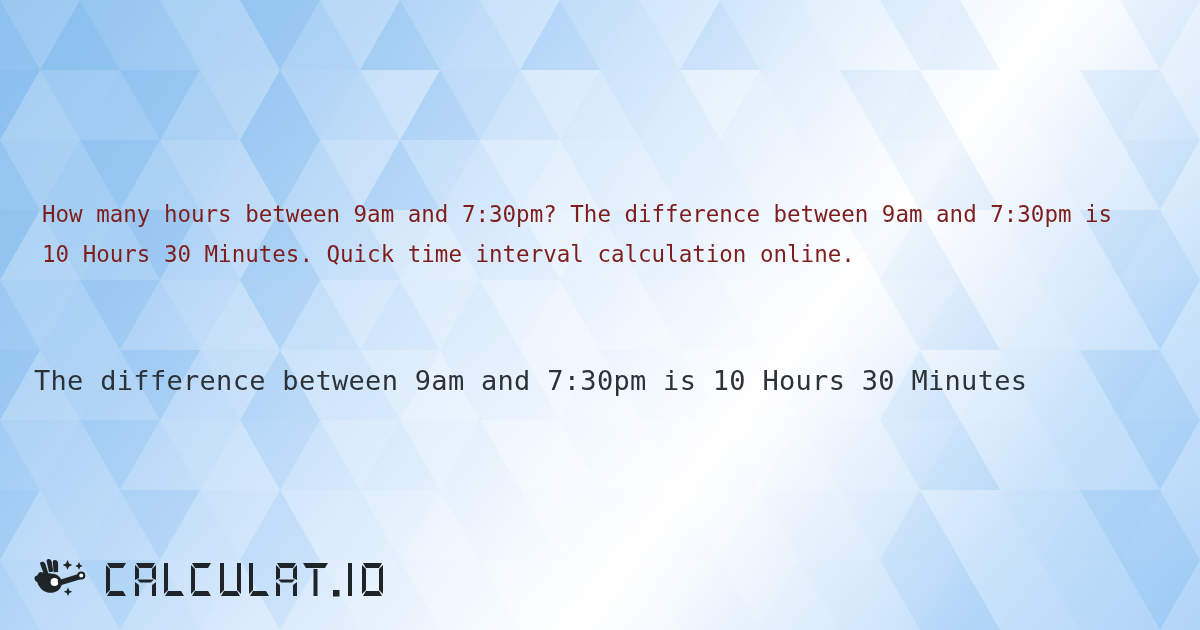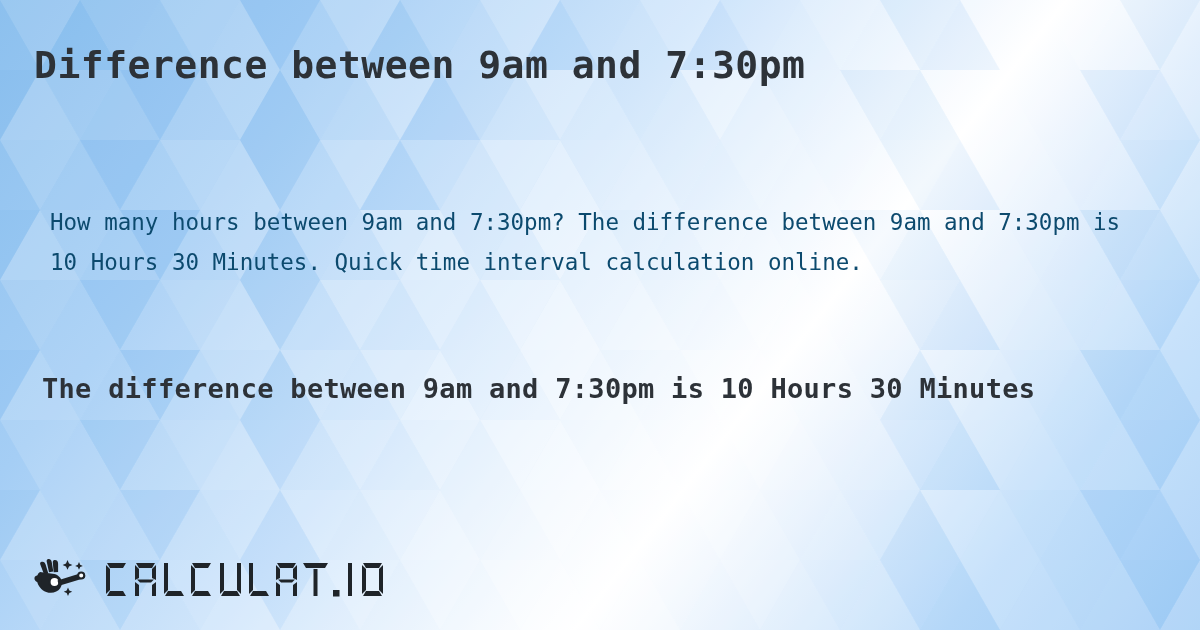--- a/index.html
+++ b/index.html
@@ -52,36 +52,36 @@
     letter-spacing: 0.5px;
     color: #2d3238;
     white-space: nowrap;
   }
 
   .intro-paragraph {
     position: absolute;
     left: 34px;
     top: 186px;
     width: 1105px;
-    margin: 16px;
+    margin: 8px;
     font-size: 22.5px;
     line-height: 40px;
     font-weight: normal;
-    color: #0c4a6e;
+    color: #7f1d1d;
   }
 
   .answer-heading {
     position: absolute;
     left: 34px;
     top: 357px;
     width: 1075px;
-    margin: 8px;
+    margin: 0;
     font-size: 27px;
     line-height: 47px;
-    font-weight: bold;
+    font-weight: normal;
     letter-spacing: 0.3px;
     color: #2d3238;
   }
 
   
   #footer {
     position: absolute;
     left: 0;
     right: 0;
     bottom: 18px;
@@ -411,21 +411,20 @@
       <polygon points="1040,560 1120,560 1080,630" fill="#ffffff" opacity="0.10"></polygon>
       <polygon points="1000,630 1080,630 1040,560" fill="#ffffff" opacity="0.17"></polygon>
       <polygon points="1120,560 1200,560 1160,630" fill="#5ea6e8" opacity="0.09"></polygon>
       <polygon points="1080,630 1160,630 1120,560" fill="#ffffff" opacity="0.12"></polygon>
       <polygon points="1160,630 1200,630 1200,560" fill="#ffffff" opacity="0.16"></polygon>
     </g>
   </svg>
 
   <div id="content">
 
-    <h1 class="page-title">Difference between 9am and 7:30pm</h1>
 
     <p class="intro-paragraph">How many hours between 9am and 7:30pm? The difference between 9am and 7:30pm is 10 Hours 30 Minutes. Quick time interval calculation online.</p>
 
     <h2 class="answer-heading">The difference between 9am and 7:30pm is 10 Hours 30 Minutes</h2>
   </div>
 
   <div id="footer">
 
 
     <div class="footer-logo">

